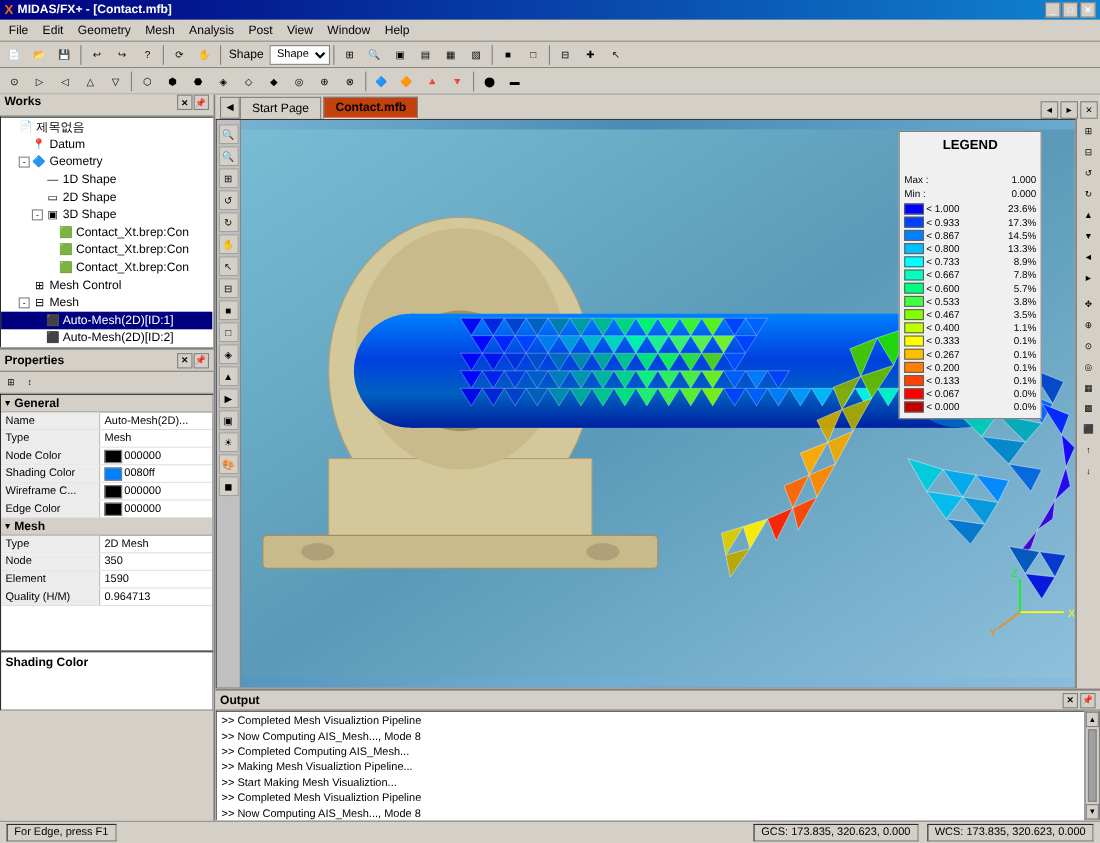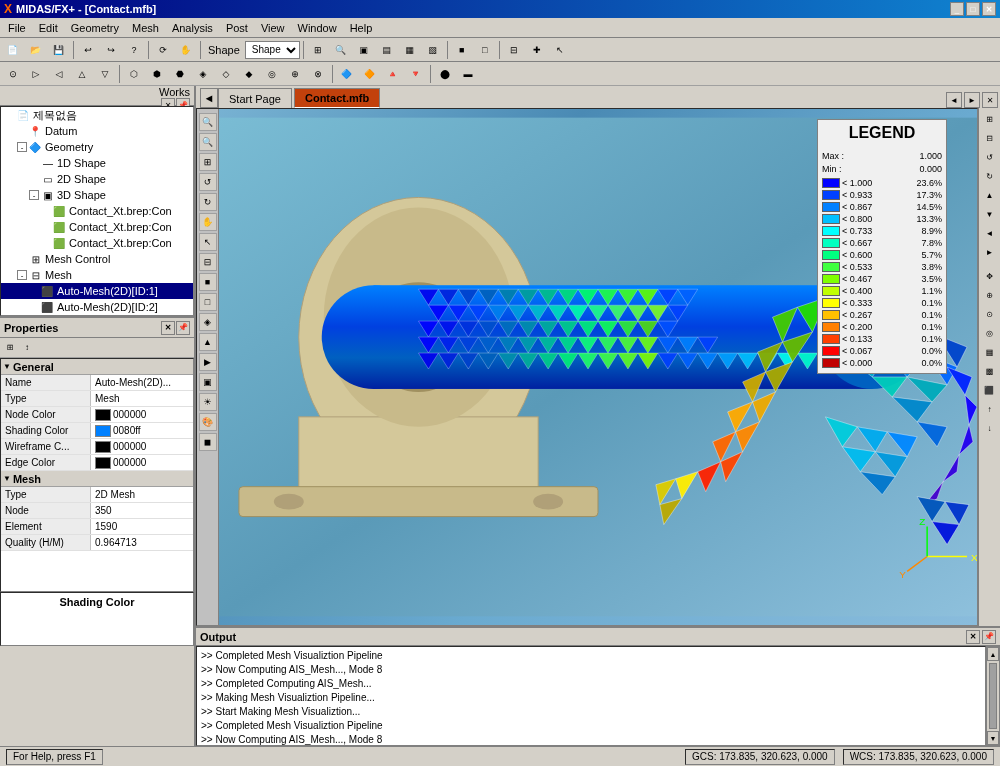--- a/index.html
+++ b/index.html
@@ -75,27 +75,26 @@
       display: flex;
       flex-direction: column;
       height: 100%;
     }
     
     
     .works-header {
       background: #d4d0c8;
       height: 20px;
       display: flex;
-      align-items: flex-end;
+      align-items: flex-start;
       justify-content: space-between;
       padding: 0 4px;
       border-bottom: 1px solid #808080;
-      font-weight: normal;
+      font-weight: bold;
       font-size: 11px;
-      flex-direction: column;
     }
     .works-header-btns { display: flex; gap: 1px; }
     .small-btn { width: 14px; height: 14px; background: #d4d0c8; border: 1px solid #808080; font-size: 8px; display: flex; align-items: center; justify-content: center; cursor: pointer; }
     
     .tree-area {
       flex: 1;
       background: white;
       overflow-y: auto;
       overflow-x: hidden;
       border: 1px inset #808080;
@@ -114,21 +113,20 @@
     .tree-icon { width: 14px; height: 12px; margin-right: 2px; display: inline-flex; align-items: center; justify-content: center; }
     .tree-text { font-size: 11px; }
     
     
     .properties-panel {
       background: #d4d0c8;
       border-top: 2px solid #808080;
       height: 330px;
       display: flex;
       flex-direction: column;
-      text-align: center;
     }
     .panel-header {
       background: #d4d0c8;
       height: 20px;
       display: flex;
       align-items: center;
       justify-content: space-between;
       padding: 0 4px;
       border-bottom: 1px solid #808080;
       font-weight: bold;
@@ -241,21 +239,21 @@
     .legend {
       position: absolute;
       top: 10px;
       right: 30px;
       background: #f0f0f0;
       border: 1px solid #808080;
       padding: 4px;
       font-size: 9px;
       min-width: 130px;
     }
-    .legend-title { text-align: center; font-weight: bold; font-size: 16px; margin-bottom: 9px; }
+    .legend-title { text-align: center; font-weight: bold; font-size: 12px; margin-bottom: 20px; }
     .legend-minmax { display: flex; justify-content: space-between; font-size: 9px; margin-bottom: 3px; }
     .legend-row { display: flex; align-items: center; height: 12px; gap: 2px; }
     .legend-color { width: 18px; height: 10px; border: 1px solid #606060; }
     .legend-text { font-size: 9px; flex: 1; }
     .legend-pct { font-size: 9px; text-align: right; }
     
     
     .vp-nav {
       position: absolute;
       left: 0;
@@ -984,17 +982,17 @@
           <div class="scroll-arrow">▲</div>
           <div class="scrollbar-thumb"></div>
           <div class="scroll-arrow">▼</div>
         </div>
       </div>
     </div>
   </div>
 </div>
 
 <div class="status-bar">
-  <div class="status-section">For Help, press F1</div>
+  <div class="status-section">For Edge, press F1</div>
   <div style="flex:1;"></div>
   <div class="status-section">GCS: 173.835, 320.623, 0.000</div>
   <div class="status-section">WCS: 173.835, 320.623, 0.000</div>
 </div>
 
 </body></html>

